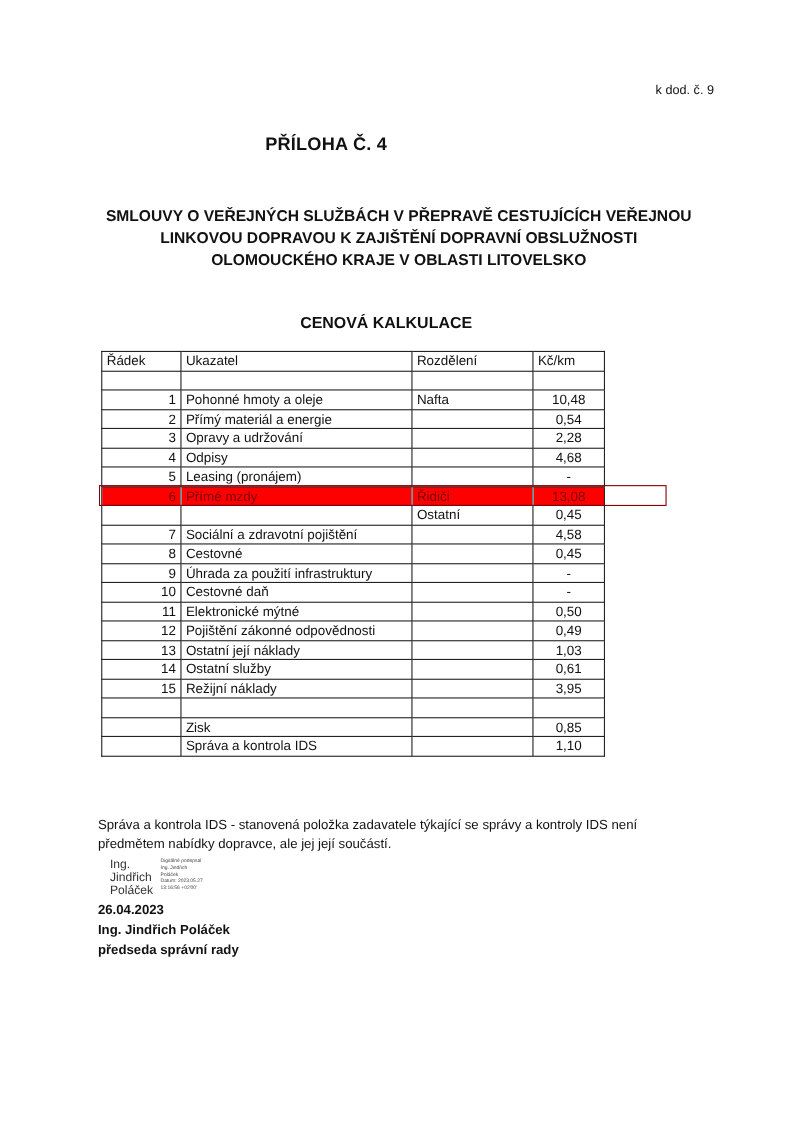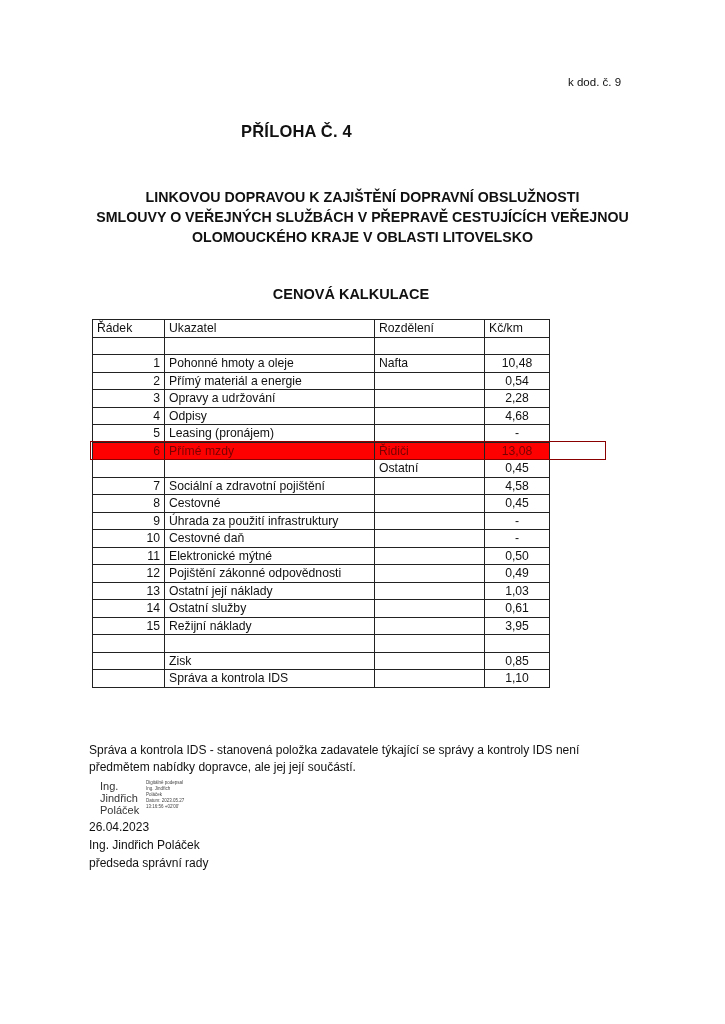--- a/index.html
+++ b/index.html
@@ -1,18 +1,18 @@
 <!DOCTYPE html>
 <html><head>
 <meta charset="utf-8">
 <style>
   html, body { margin:0; padding:0; background:#ffffff; }
   body { width:725px; height:1024px; position:relative; overflow:hidden;
          font-family:"Liberation Sans", sans-serif; color:#111; }
-  .ref { position:absolute; top:76px; left:568px; font-size:11.5px; }
+  .ref { position:absolute; top:76px; left:596px; font-size:11.5px; }
   .title { position:absolute; top:122px; left:0; width:593px; text-align:center;
            font-weight:bold; font-size:16.5px; letter-spacing:0.2px; }
   .subtitle { position:absolute; top:187px; left:0; width:725px; text-align:center;
               font-weight:bold; font-size:14.2px; line-height:20px; }
   .subtitle div { white-space:nowrap; }
   .calc-title { position:absolute; top:286px; left:0; width:702px; text-align:center;
                 font-weight:bold; font-size:14.5px; }
   table.calc { position:absolute; top:319px; left:92px; width:458px;
                border-collapse:collapse; font-size:12.2px; table-layout:fixed; }
   table.calc td { border:1px solid #222; height:16.5px; padding:0 4px;
@@ -21,30 +21,30 @@
   table.calc td.c-name { width:200px; }
   table.calc td.c-split { width:100px; }
   table.calc td.c-val { text-align:center; }
   table.calc tr.hdr td { text-align:left; }
   table.calc tr.highlight td { background:#ff0000; color:#7a0000; }
   .hl-outline { position:absolute; left:90px; top:440px; width:514px; height:16px;
                 border:1.5px solid #8a0000; pointer-events:none; }
   .note { position:absolute; top:742px; left:89px; width:540px; font-size:12px; line-height:17px; }
   .sig-block { position:absolute; top:780px; left:100px; font-size:11px; line-height:12px; color:#333; }
   .sig-meta { position:absolute; top:780px; left:146px; font-size:4.5px; line-height:6px; color:#444; }
-  .signer { position:absolute; top:818px; left:89px; font-size:12px; line-height:18px; }
+  .signer { position:absolute; top:818px; left:89px; font-size:12px; line-height:18px;font-weight:bold; }
 </style>
 </head>
 <body>
 
 <div class="ref">k dod. č. 9</div>
 <div class="title">PŘÍLOHA Č. 4</div>
 <div class="subtitle">
+  <div>SMLOUVY O VEŘEJNÝCH SLUŽBÁCH V PŘEPRAVĚ CESTUJÍCÍCH VEŘEJNOU</div>
   <div>LINKOVOU DOPRAVOU K ZAJIŠTĚNÍ DOPRAVNÍ OBSLUŽNOSTI</div>
-  <div>SMLOUVY O VEŘEJNÝCH SLUŽBÁCH V PŘEPRAVĚ CESTUJÍCÍCH VEŘEJNOU</div>
   <div>OLOMOUCKÉHO KRAJE V OBLASTI LITOVELSKO</div>
 </div>
 <div class="calc-title">CENOVÁ KALKULACE</div>
 
 <table class="calc">
   <colgroup>
     <col style="width:72px">
       <col style="width:210px">
       <col style="width:110px">
       <col>

